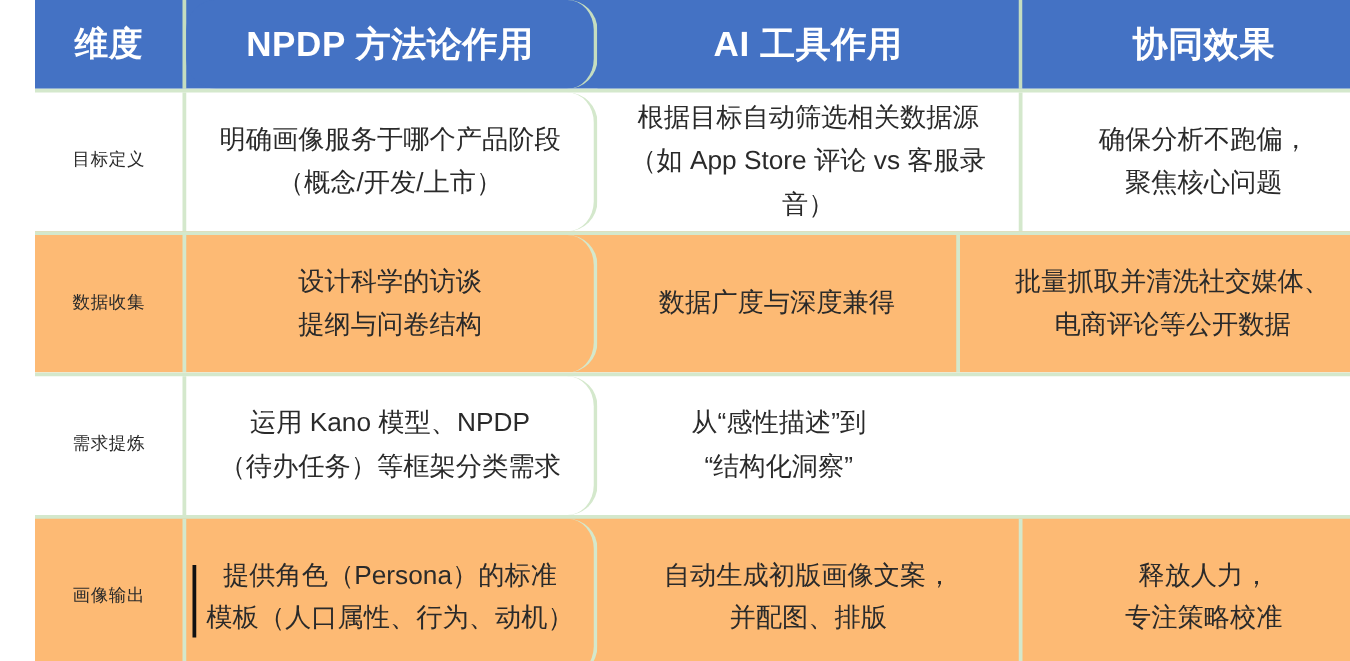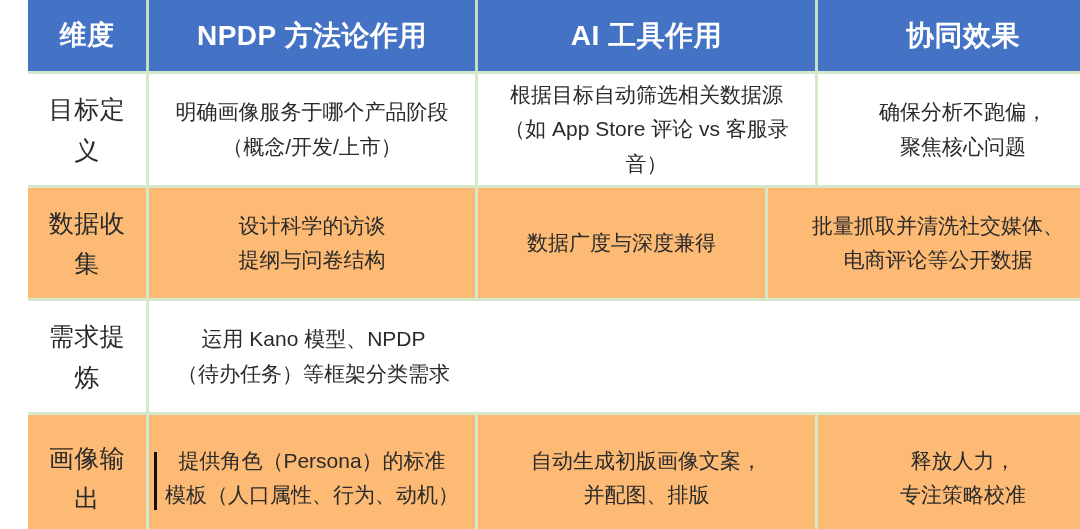--- a/index.html
+++ b/index.html
@@ -72,27 +72,27 @@
     font-size: 21px;
     line-height: 1.62;
     padding: 4px 10px;
     border-right: 3px solid #D4E8CC;
     white-space: pre-line;
   }
   .td:last-child { border-right: none; }
 
   
   .c0 { width: 121px;  flex: 0 0 121px; }
-  .c1 { width: 329px;  flex: 0 0 329px; }
+  .c1 { width: 329px;  flex: 0 0 329px; border-radius: 24px; }
   .c2 { width: 340px;  flex: 0 0 340px; justify-content: center; }
   .c3 { width: 290px;  flex: 0 0 290px; align-items: center; }
 
   .th.c0 { font-size: 27px; }
 
-  .td.c0 { font-size: 25px; letter-spacing: 0.5px; }
+  .td.c0 { font-size: 14px; letter-spacing: 0.5px; font-family: Liberation Serif, serif; }
 
   
   .text-caret {
     position: absolute;
     left: 126px;
     top: 452px;
     width: 3px;
     height: 58px;
     background: #111111;
   }
@@ -133,20 +133,22 @@
 提纲与问卷结构</div>
     <div class="td c3">数据广度与深度兼得</div>
     <div class="td c2">批量抓取并清洗社交媒体、
 电商评论等公开数据</div>
   </div>
 
   <div class="trow r3 odd">
     <div class="td c0">需求提炼</div>
     <div class="td c1">运用 Kano 模型、NPDP
 （待办任务）等框架分类需求</div>
+    <div class="td c3">从“感性描述”到
+“结构化洞察”</div>
   </div>
 
   <div class="trow r4 even">
     <div class="td c0">画像输出</div>
     <div class="td c1">提供角色（Persona）的标准
 模板（人口属性、行为、动机）</div>
     <div class="td c2">自动生成初版画像文案，
 并配图、排版</div>
     <div class="td c3">释放人力，
 专注策略校准</div>

